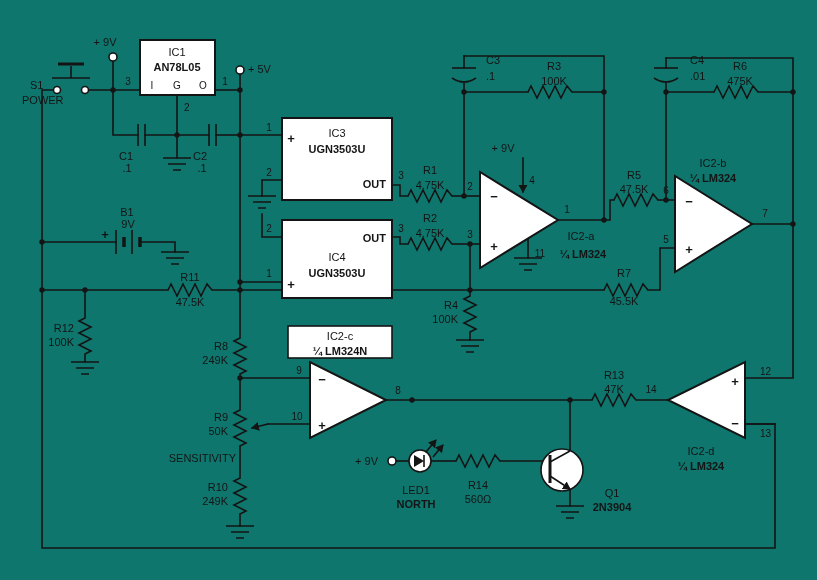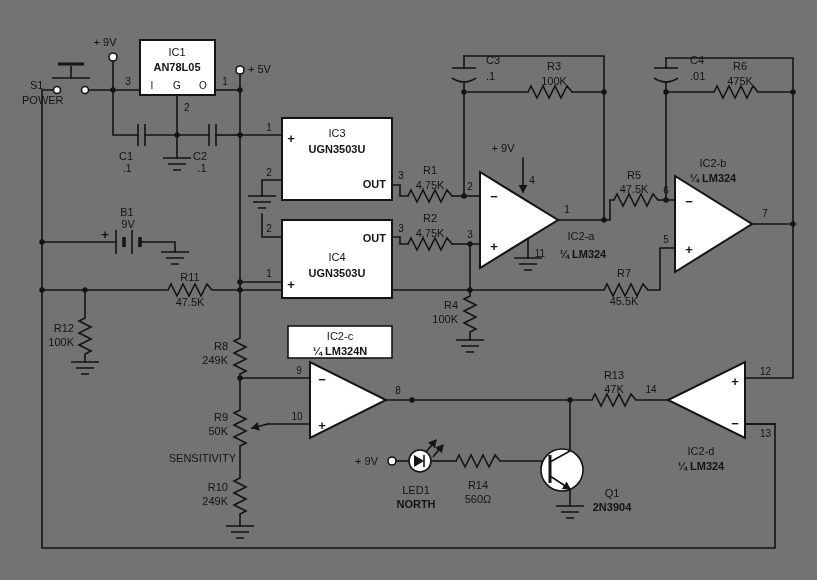--- a/index.html
+++ b/index.html
@@ -1,16 +1,16 @@
 <!DOCTYPE html>
 <html><head>
 <meta charset="utf-8">
 <style>
   html,body{margin:0;padding:0;background:#e8e8e4;}
-  .page{width:817px;height:580px;background:#737373;position:relative;overflow:hidden;}
+  .page{width:817px;height:580px;background:#0f766e;position:relative;overflow:hidden;}
   svg{display:block;}
   .w path,.w line{stroke:#141414;stroke-width:1.6;fill:none;stroke-linecap:square;}
   use{stroke:#141414;fill:none;stroke-width:1.6;}
   .outline{stroke:#141414;stroke-width:2;fill:#ffffff;}
   .thin{stroke:#141414;stroke-width:1.6;fill:#ffffff;}
   .plate{stroke:#141414;stroke-width:1.6;fill:none;}
   .plate-thick{stroke:#141414;stroke-width:3.5;fill:none;}
   .bar{stroke:#141414;stroke-width:3;fill:none;}
   .dot{fill:#141414;stroke:none;}
   .blk{fill:#141414;stroke:none;}

